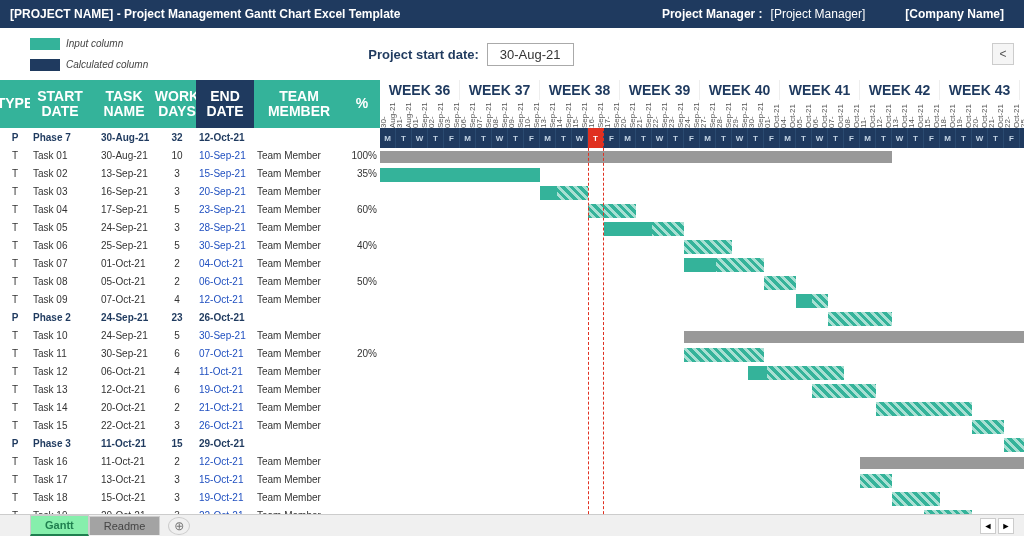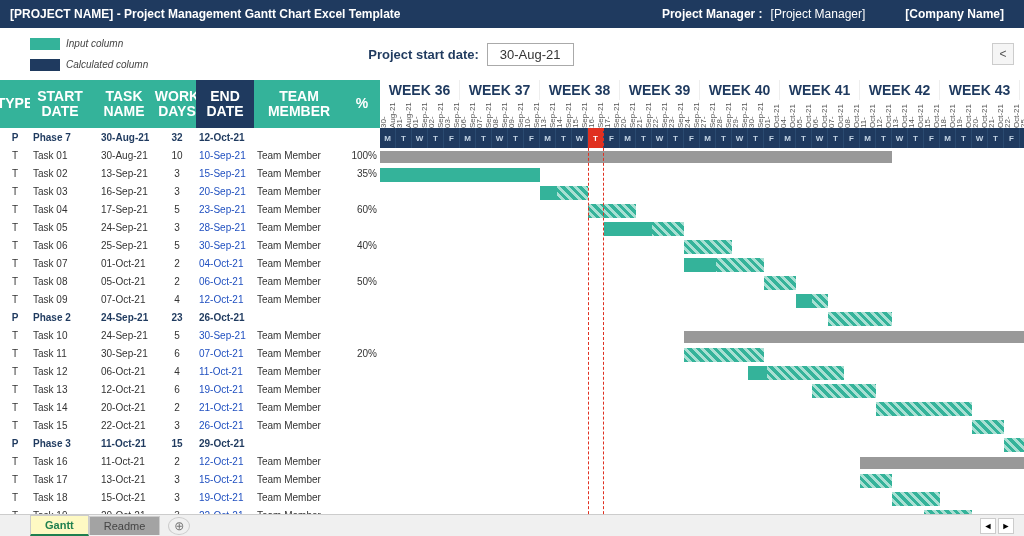--- a/index.html
+++ b/index.html
@@ -59,21 +59,21 @@
   .gantt-row { height: 18px; position: relative; border-bottom: 0px; }
   .bar { position: absolute; height: 14px; top: 2px; }
   .bar.phase-bar { background: #999; height: 12px; top: 3px; }
   .bar.task-bar { background: repeating-linear-gradient(45deg, #34b39a, #34b39a 3px, #a8e0d3 3px, #a8e0d3 6px); }
   .bar.task-bar .done { background: #34b39a; height: 100%; }
   
   .today-line { position: absolute; top: 0; bottom: 0; border-left: 1px dashed #e03020; border-right: 1px dashed #e03020; width: 16px; pointer-events:none; z-index: 5; }
   
   .sheet-tabs { position: absolute; bottom: 0; left: 0; right: 0; height: 22px; background: #f0f0f0; border-top: 1px solid #ccc; display: flex; align-items: center; padding-left: 30px; gap: 0; font-size: 11px; }
   .tab { padding: 3px 14px; border: 1px solid #ccc; background: #a3a3a3; border-bottom: none; color: #444; }
-  .tab.active { background: #fef9c3; border-bottom: 2px solid #1f7f4f; font-weight: bold; color: #1f7f4f; }
+  .tab.active { background: #86efac; border-bottom: 2px solid #1f7f4f; font-weight: bold; color: #1f7f4f; }
   .tab-add { width: 22px; height: 18px; display:flex;align-items:center;justify-content:center;color:#777;border:1px solid #ccc;border-radius:50%;margin-left:8px;font-size:12px;}
   .scroll-ctrl { margin-left: auto; margin-right: 10px; display:flex;gap:2px;}
   .scroll-btn { width:16px;height:16px;border:1px solid #ccc;background:#fff;font-size:9px;display:flex;align-items:center;justify-content:center;}
 </style>
 </head>
 <body>
 
 <div class="header-bar">
   <span class="header-title">[PROJECT NAME] - Project Management Gantt Chart Excel Template</span>
   <span class="header-pm"><b>Project Manager :</b><span>[Project Manager]</span></span>

